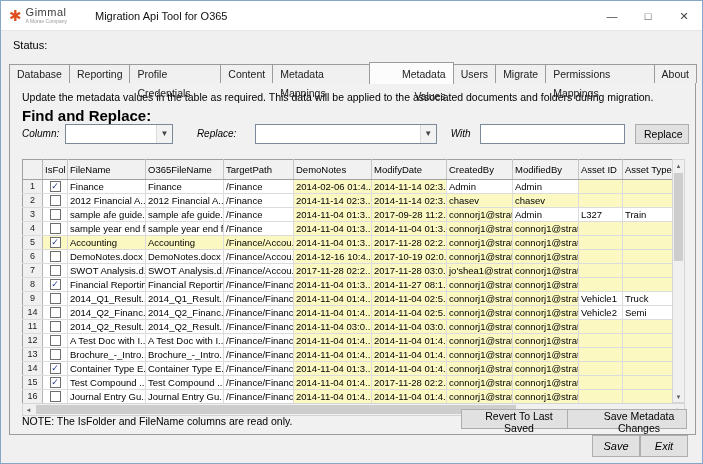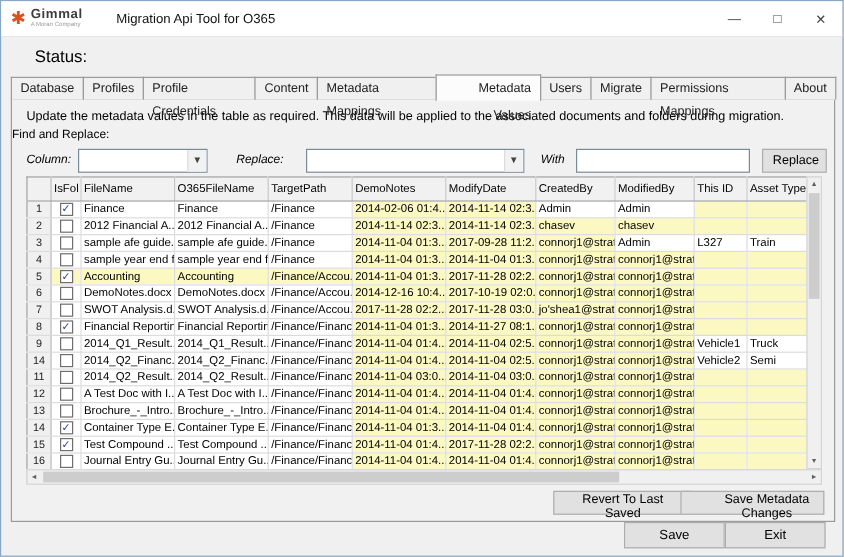--- a/index.html
+++ b/index.html
@@ -12,63 +12,63 @@
   }
   
   .titlebar {
     position:absolute; left:0; top:0; right:0; height:30px;
     background:#ffffff; border-bottom:1px solid #e6e6e6;
     display:flex; align-items:center;
   }
   .logo { display:flex; align-items:center; padding-left:8px; }
   .logo-icon { font-size:15px; color:var(--accent,#e0501e); margin-right:4px; line-height:1; }
   .logo-texts { display:flex; flex-direction:column; line-height:1; }
-  .logo-name { font-size:11px; font-weight:bold; color:#3c3c3c; letter-spacing:.5px; }
+  .logo-name { font-size:11px; font-weight:normal; color:#3c3c3c; letter-spacing:.5px; }
   .logo-tag { font-size:5px; color:#9a9a9a; margin-top:1px; }
   .win-title { font-size:11px; color:#111; margin-left:28px; }
   .win-controls { position:absolute; right:0; top:0; height:30px; display:flex; }
   .win-btn { width:36px; height:30px; display:flex; align-items:center; justify-content:center;
              font-size:11px; color:#444; cursor:default; }
   
-  .status { position:absolute; left:28px; top:38px; font-size:14px; color:#000; }
+  .status { position:absolute; left:12px; top:38px; font-size:11px; color:#000; }
   
   .tabcontrol { position:absolute; left:8px; top:60px; width:687px; height:374px; }
   .tabstrip { position:absolute; left:0; top:2px; height:20px; display:flex; align-items:flex-end; z-index:2; }
   .tab {
     height:19px; padding:0 7px; font-size:10.5px; line-height:19px;
     background:#f0f0f0; border:1px solid #9b9b9b; border-bottom:none;
     margin-right:-1px; color:#222;
   }
   .tab.selected {
     height:22px; line-height:22px; background:#fcfcfc;
     position:relative; top:1px; z-index:3;text-align:right;
   }
   .tabpage {
     position:absolute; left:0; top:21px; right:0; bottom:0;
     border:1px solid #9b9b9b; background:#f1f1f1;
   }
   .instruction { position:absolute; left:12px; top:8px; font-size:10.5px; color:#000; }
-  .far-title { position:absolute; left:0; top:24px; font-size:10px; font-weight:normal; color:#000; }
+  .far-title { position:absolute; left:12px; top:24px; font-size:15px; font-weight:bold; color:#000; }
   .far-row { position:absolute; left:12px; top:40px; right:6px; height:21px; display:flex; align-items:center; }
   .lbl { font-size:10px; color:#000;font-style:italic; }
   .combo {
     height:20px; background:#fff; border:1px solid #7a8a99;
     display:flex; align-items:center; justify-content:space-between;
   }
   .combo-val { font-size:10px; padding-left:3px; overflow:hidden; white-space:nowrap; }
   .combo-btn { width:16px; height:18px; font-size:8px; color:#444; background:#f2f2f2;
                display:flex; align-items:center; justify-content:center; border-left:1px solid #dcdcdc; }
   .textbox { height:20px; border:1px solid #7a8a99; background:#fff; font-size:10px;
              font-family:"Liberation Sans", sans-serif; padding:0 3px; }
   .btn {
     height:20px; background:#e1e1e1; border:1px solid #adadad;
     font-size:10.5px; font-family:"Liberation Sans", sans-serif; color:#000; padding:0 8px;
   }
   
-  .grid-area { position:absolute; left:12px; top:64px; width:663px; height:257px; background:#bdbdbd; }
+  .grid-area { position:absolute; left:12px; top:76px; width:663px; height:257px; background:#bdbdbd; }
   table.grid {
     position:absolute; left:0; top:0; width:650px;
     border-collapse:collapse; table-layout:fixed;
     background:#fff; border:1px solid #a0a0a0;
   }
   table.grid th {
     height:20px; background:#f1f1f1; font-weight:normal; font-size:9.5px; text-align:left;
     padding:0 2px; border-right:1px solid #c6c6c6; border-bottom:1px solid #a0a0a0;
     overflow:hidden; white-space:nowrap;
   }
@@ -95,21 +95,21 @@
   .vthumb { position:absolute; left:1px; top:13px; width:9px; height:88px; background:#cdcdcd; }
   .hthumb { position:absolute; left:13px; top:1px; height:9px; width:480px; background:#cdcdcd; }
   .hscroll .sarr.right { position:absolute; right:0; }
   .vscroll .sarr.down { position:absolute; bottom:0; }
   
   .note { position:absolute; left:12px; top:332px; font-size:10.5px; color:#000; }
   .revert-btn { position:absolute; top:326px; right:118px; width:116px; }
   .save-meta-btn { position:absolute; top:326px; right:8px; width:120px;padding-left:32px; }
   
   .footer-btns { position:absolute; right:14px; bottom:6px; display:flex; }
-  .footer-btns .btn { height:22px; font-size:11px; width:84px; }
+  .footer-btns .btn { height:22px; font-size:11px; width:48px;font-style:italic; }
   .footer-btns .btn + .btn { }
 </style>
 </head>
 <body>
 
 <div class="window">
 
   <div class="titlebar">
     <div class="logo">
       <span class="logo-icon">✱</span>
@@ -124,21 +124,21 @@
       <div class="win-btn">□</div>
       <div class="win-btn">✕</div>
     </div>
   </div>
 
   <div class="status">Status:</div>
 
   <div class="tabcontrol">
     <div class="tabstrip">
         <div class="tab">Database</div>
-        <div class="tab">Profiles</div>
+        <div class="tab">Reporting</div>
         <div class="tab">Profile Credentials</div>
         <div class="tab">Content</div>
         <div class="tab">Metadata Mappings</div>
         <div class="tab selected">Metadata Values</div>
         <div class="tab">Users</div>
         <div class="tab">Migrate</div>
         <div class="tab">Permissions Mappings</div>
         <div class="tab">About</div>
       </div>
 
@@ -181,21 +181,21 @@
             <tr>
               <th class="corner"></th>
             <th>IsFol</th>
                 <th>FileName</th>
                 <th>O365FileName</th>
                 <th>TargetPath</th>
                 <th>DemoNotes</th>
                 <th>ModifyDate</th>
                 <th>CreatedBy</th>
                 <th>ModifiedBy</th>
-                <th>This ID</th>
+                <th>Asset ID</th>
                 <th>Asset Type</th>
               </tr>
           </thead>
           <tbody>
               <tr>
                 <td class="rownum">1</td>
                 <td class="cbcell">
                   <div class="checkbox checked">✓</div>
                 </td>
                 <td>Finance</td>
@@ -441,20 +441,21 @@
           <div class="vthumb"></div>
           <div class="sarr down">▼</div>
         </div>
         <div class="hscroll">
           <div class="sarr">◄</div>
           <div class="hthumb"></div>
           <div class="sarr right">►</div>
         </div>
       </div>
 
+      <div class="note">NOTE: The IsFolder and FileName columns are read only.</div>
       <button class="btn revert-btn">Revert To Last Saved</button>
       <button class="btn save-meta-btn">Save Metadata Changes</button>
     </div>
   </div>
 
   <div class="footer-btns">
     <button class="btn">Save</button>
     <button class="btn">Exit</button>
   </div>
 

